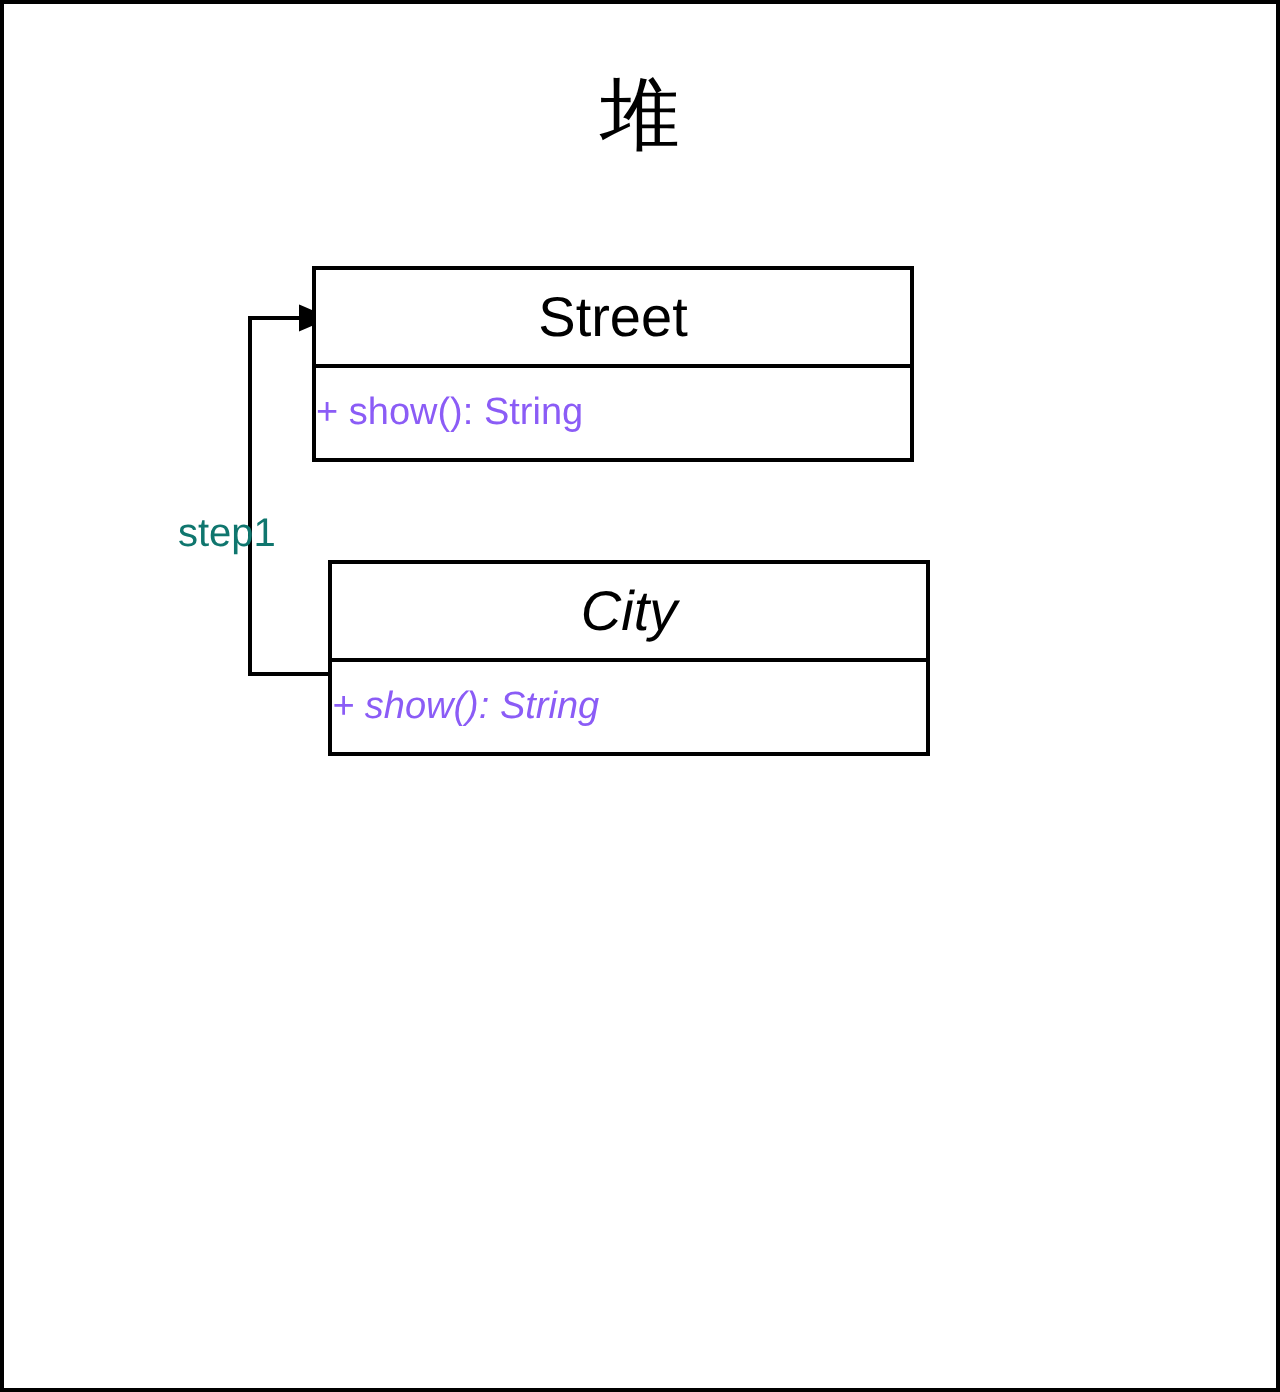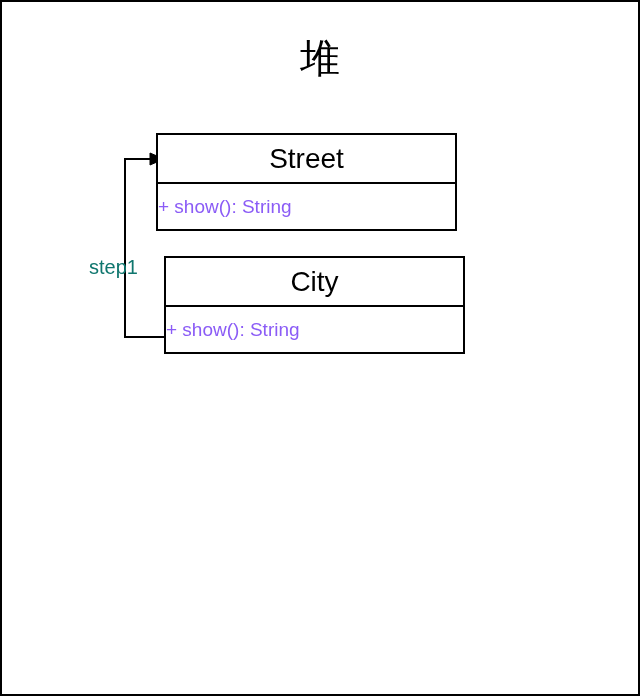--- a/index.html
+++ b/index.html
@@ -36,21 +36,21 @@
     pointer-events: none;
   }
   .uml-class {
     position: absolute;
     width: 297px;
     border: 2px solid #000000;
     background: #ffffff;
     box-sizing: content-box;
   }
   .uml-class-street { left: 154px; top: 131px; }
-  .uml-class-city   { left: 162px; top: 254px; }
+  .uml-class-city   { left: 162px; top: 278px; font-style: italic; }
   .uml-title {
     height: 47px;
     display: flex;
     align-items: center;
     justify-content: center;
     font-size: 28px;
     color: #000000;
   }
   .uml-member {
     height: 45px;

